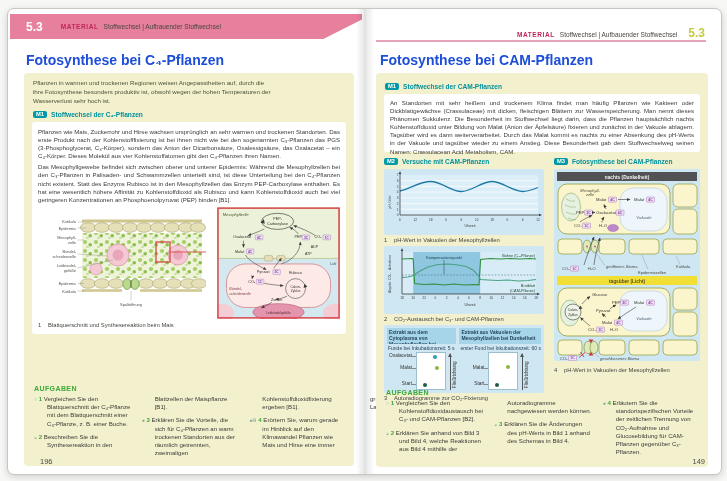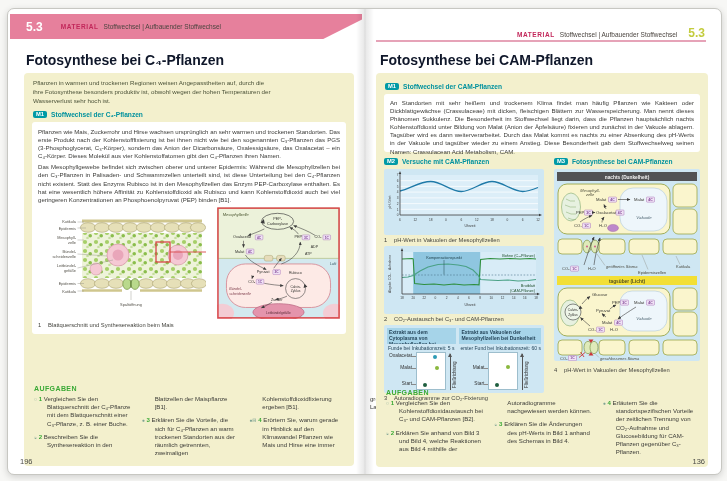--- a/index.html
+++ b/index.html
@@ -14,21 +14,21 @@
   .banner{position:absolute;left:2px;top:5px;width:352px;height:25px;background:#e6809c;clip-path:polygon(0 0,100% 0,100% 22%,89% 100%,0 100%);display:flex;align-items:center;}
   .banner .sec{color:#fff;font-size:12px;font-weight:bold;margin-left:16px;}
   .kicker{color:#c2275a;font-size:6.5px;font-weight:bold;letter-spacing:.6px;}
   .crumb{color:#4a443f;font-size:6.5px;}
   .banner .kicker{margin-left:18px;}
   .banner .crumb{margin-left:5px;}
   .rhead{position:absolute;right:16px;top:17px;display:flex;align-items:baseline;gap:5px;}
   .rhead .sec{color:#c3cc3d;font-size:12px;font-weight:bold;margin-left:6px;}
   .rrule{position:absolute;left:12px;top:31px;width:330px;height:2px;background:#e6a3b8;}
 
-  .ptitle{position:absolute;left:18px;top:43px;font-size:14px;font-weight:bold;color:#0f172a;}
+  .ptitle{position:absolute;left:18px;top:43px;font-size:14px;font-weight:bold;color:#1d4ed8;}
   .ybox{position:absolute;background:#f3f0cd;border-radius:4px;}
   .ybox.l{left:16px;top:64px;width:330px;height:393px;}
   .ybox.r{left:12px;top:64px;width:332px;height:394px;}
   .intro{position:absolute;left:9px;top:6px;width:238px;font-size:6.2px;line-height:1.42;color:#4b5238;}
   .mrow{position:absolute;display:flex;align-items:center;gap:4px;height:9px;}
   .mbadge{background:#009aa6;color:#fff;font-size:5.8px;font-weight:bold;padding:1px 3px;border-radius:2px;line-height:1;}
   .mlabel{color:#00919e;font-weight:bold;font-size:6.6px;}
   .wbox{position:absolute;background:#fff;border-radius:3px;}
   .btxt{font-size:6.1px;line-height:1.33;color:#3b3b38;text-align:justify;margin:0 0 3px 0;}
   .figrow{display:flex;gap:4px;height:113px;}
@@ -37,21 +37,21 @@
 
   
   .auf-h{color:#3aa935;font-weight:bold;font-size:7px;letter-spacing:.4px;margin-bottom:3px;}
   .tasks{columns:3;column-gap:11px;column-fill:auto;font-size:6.1px;line-height:1.35;color:#3c3c38;}
   .tasks.l{height:66px;}
   .tasks.r{height:60px;}
   .task{margin-bottom:5px;padding-left:13px;text-indent:-13px;}
   .tm{color:#7fa393;font-size:5px;}
   .tn{color:#3aa935;font-weight:bold;}
   .pagenum{position:absolute;bottom:8px;font-size:7.5px;color:#4a4a46;}
-  .pagenum.l{left:12px;}
+  .pagenum.l{left:32px;}
   .pagenum.r{right:16px;}
 
   
   .chartbox{background:#cfe7f3;border-radius:2px;padding:2px;margin-bottom:1px;}
   .fig3{background:#cfe7f3;border-radius:2px;padding:3px;display:flex;gap:3px;height:68px;box-sizing:border-box;margin-bottom:1px;}
   .ar-panel{flex:1;position:relative;}
   .ar-head{background:#a6d4e9;color:#25455a;font-size:5px;line-height:1.2;padding:1px 2px;font-weight:bold;height:14px;overflow:hidden;}
   .ar-sub{font-size:5px;color:#25455a;margin:1px 0 1px 1px;white-space:nowrap;}
   .ar-body{position:relative;height:40px;}
   .ar-lab{position:absolute;left:0;width:25px;text-align:right;font-size:4.8px;color:#333;}
@@ -576,17 +576,17 @@
       <div style="position:absolute;left:10px;top:316px;width:314px;">
         <div class="auf-h">AUFGABEN</div>
         <div class="tasks r">
           <div class="task"><span class="tm">○</span> <span class="tn">1</span> <span>Vergleichen Sie den Kohlenstoffdioxidaustausch bei C₃- und CAM-Pflanzen [B2].</span></div>
           <div class="task"><span class="tm">◒</span> <span class="tn">2</span> <span>Erklären Sie anhand von Bild 3 und Bild 4, welche Reaktionen aus Bild 4 mithilfe der Autoradiogramme nachgewiesen werden können.</span></div>
           <div class="task"><span class="tm">◒</span> <span class="tn">3</span> <span>Erklären Sie die Änderungen des pH-Werts in Bild 1 anhand des Schemas in Bild 4.</span></div>
           <div class="task"><span class="tm">●</span> <span class="tn">4</span> <span>Erläutern Sie die standortspezifischen Vorteile der zeitlichen Trennung von CO₂-Aufnahme und Glucosebildung für CAM-Pflanzen gegenüber C₃-Pflanzen.</span></div>
         </div>
       </div>
     </div>
-    <div class="pagenum r">136</div>
+    <div class="pagenum r">149</div>
   </div>
 
   <div class="gutter"></div>
 </div>
 
 </body></html>

